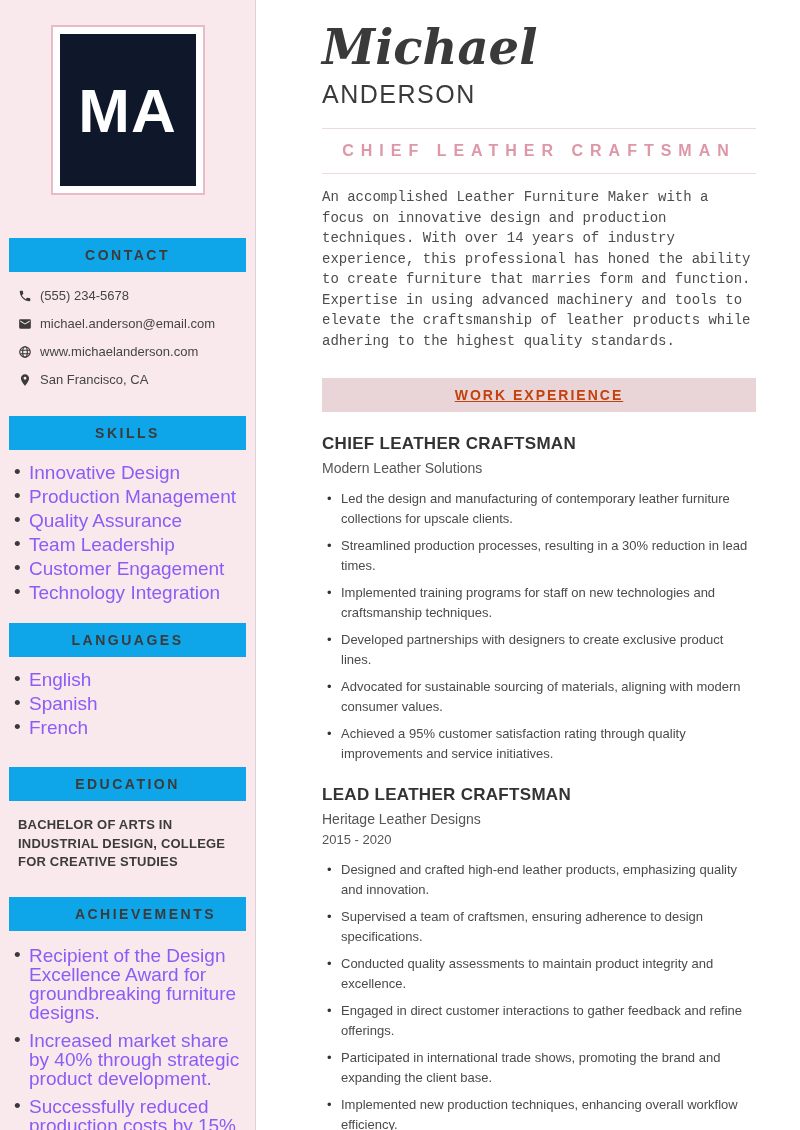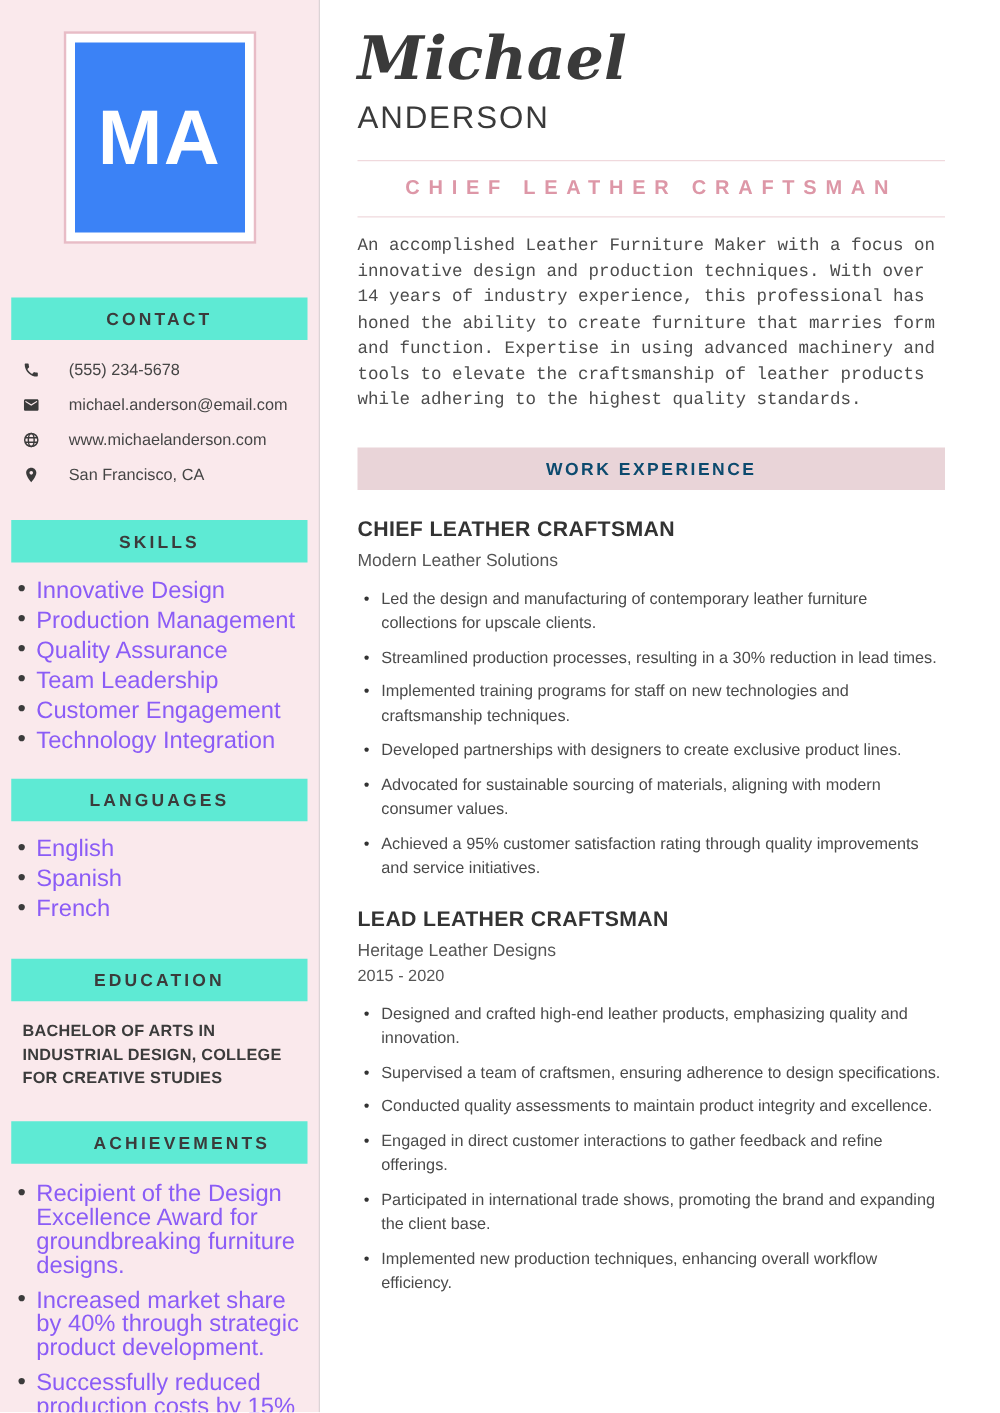--- a/index.html
+++ b/index.html
@@ -29,35 +29,35 @@
     width: 154px;
     height: 170px;
     margin: 25px auto 0;
     background: #ffffff;
     border: 2px solid #e8bcc6;
     padding: 7px;
   }
   .monogram-inner {
     width: 100%;
     height: 100%;
-    background: #3b82f6;
+    background: #0f172a;
     display: flex;
     align-items: center;
     justify-content: center;
   }
   .monogram-inner span {
     color: #ffffff;
     font-size: 62px;
     font-weight: 600;
     letter-spacing: 1px;
   }
   .side-band {
     margin: 0 9px;
     height: 34px;
-    background: #5eead4;
+    background: #0ea5e9;
     display: flex;
     align-items: center;
     justify-content: center;
     font-size: 14px;
     font-weight: 700;
     letter-spacing: 2.5px;
     color: #3b3b3b;
   }
   .band-contact { margin-top: 43px; }
   .band-skills { margin-top: 29px; }
@@ -68,21 +68,20 @@
   .contact-list {
     list-style: none;
     margin: 16px 14px 0 18px;
   }
   .contact-list li {
     display: flex;
     align-items: center;
     margin-bottom: 13px;
     font-size: 13px;
     color: #454545;
-    gap: 15px;
   }
   .contact-list .cicon {
     width: 22px;
     min-width: 22px;
     display: inline-flex;
     align-items: center;
   }
 
   .dot-list {
     list-style: none;
@@ -113,20 +112,21 @@
     letter-spacing: 0.2px;
     color: #3b3b3b;
     text-transform: uppercase;
   }
 
   
   .main {
     flex: 1;
     padding: 16px 44px 0 30px;
     background: #ffffff;
+    margin-left: 36px;
   }
   .first-name {
     font-family: "DejaVu Serif", serif;
     font-style: italic;
     font-weight: 700;
     font-size: 48px;
     line-height: 62px;
     color: #3a3a3a;
   }
   .last-name {
@@ -159,21 +159,22 @@
   .we-band {
     margin-top: 27px;
     height: 34px;
     background: #e9d4d8;
     display: flex;
     align-items: center;
     justify-content: center;
     font-size: 14px;
     font-weight: 700;
     letter-spacing: 2px;
-    color: #0c4a6e;
+    color: #c2410c;
+    text-decoration: underline;
   }
   .job { margin-top: 22px; }
   .job h3 {
     font-size: 17px;
     font-weight: 700;
     color: #333333;
     letter-spacing: 0.3px;
   }
   .job .company {
     margin-top: 6px;

